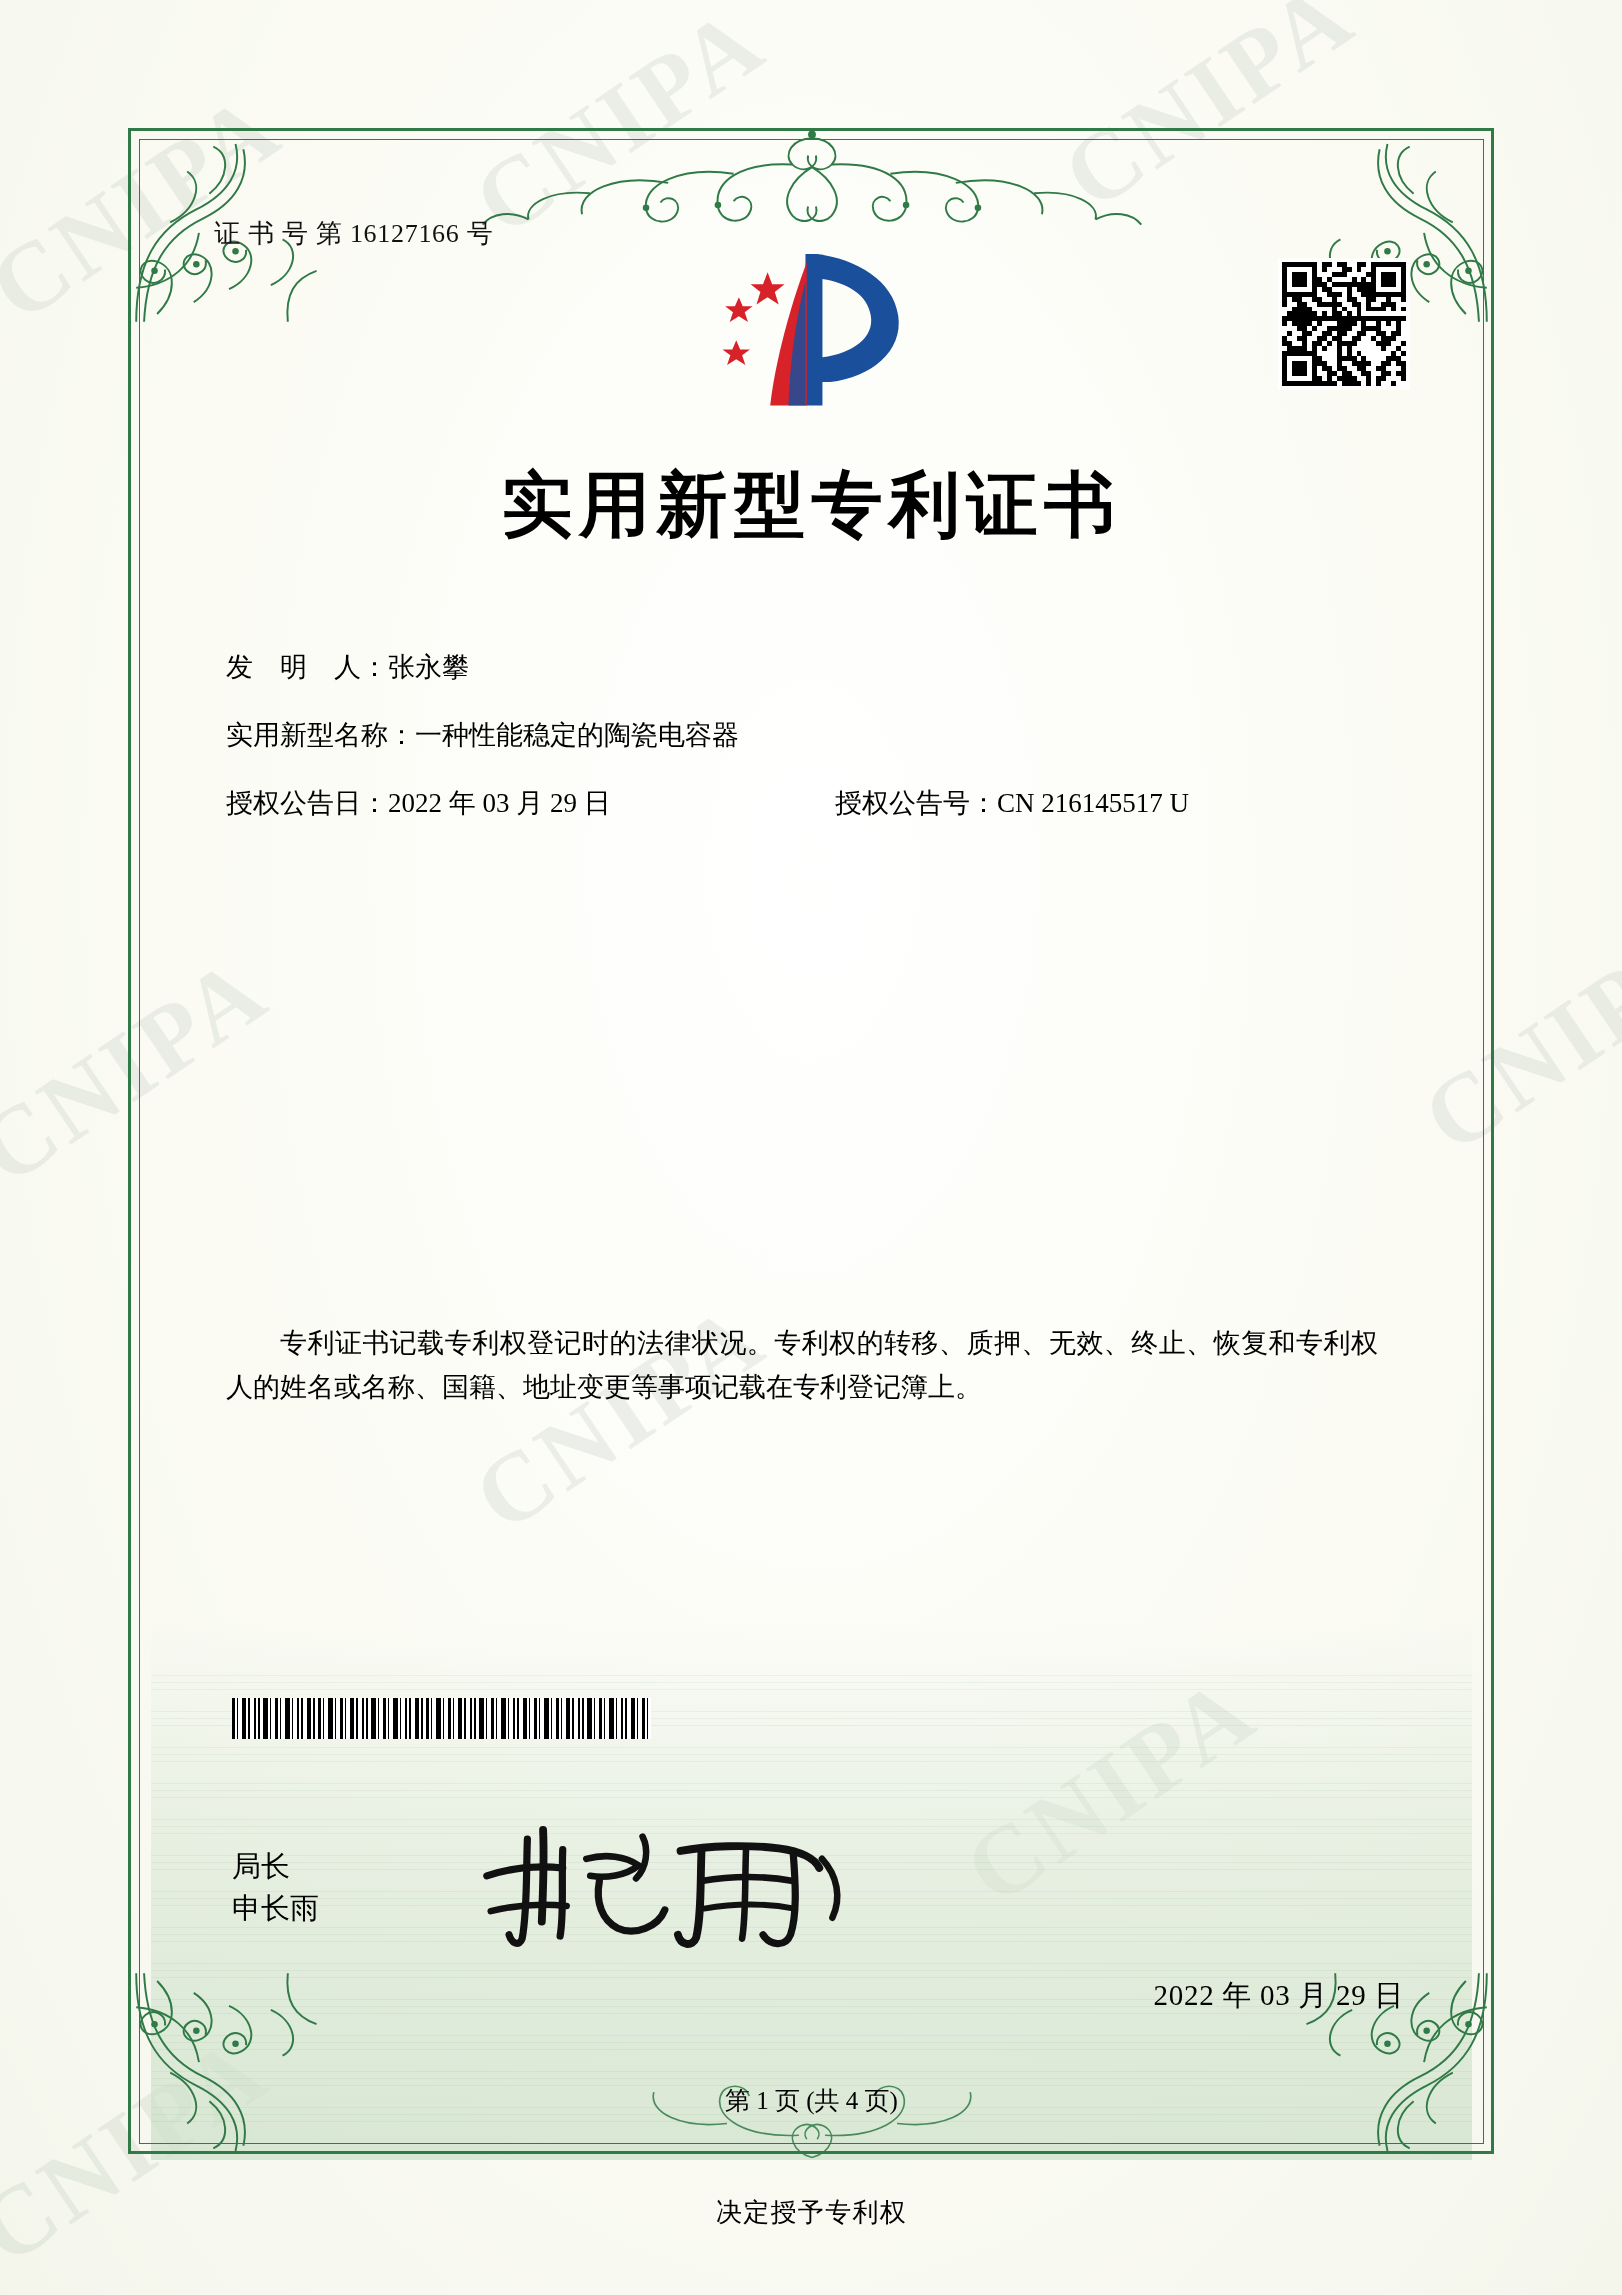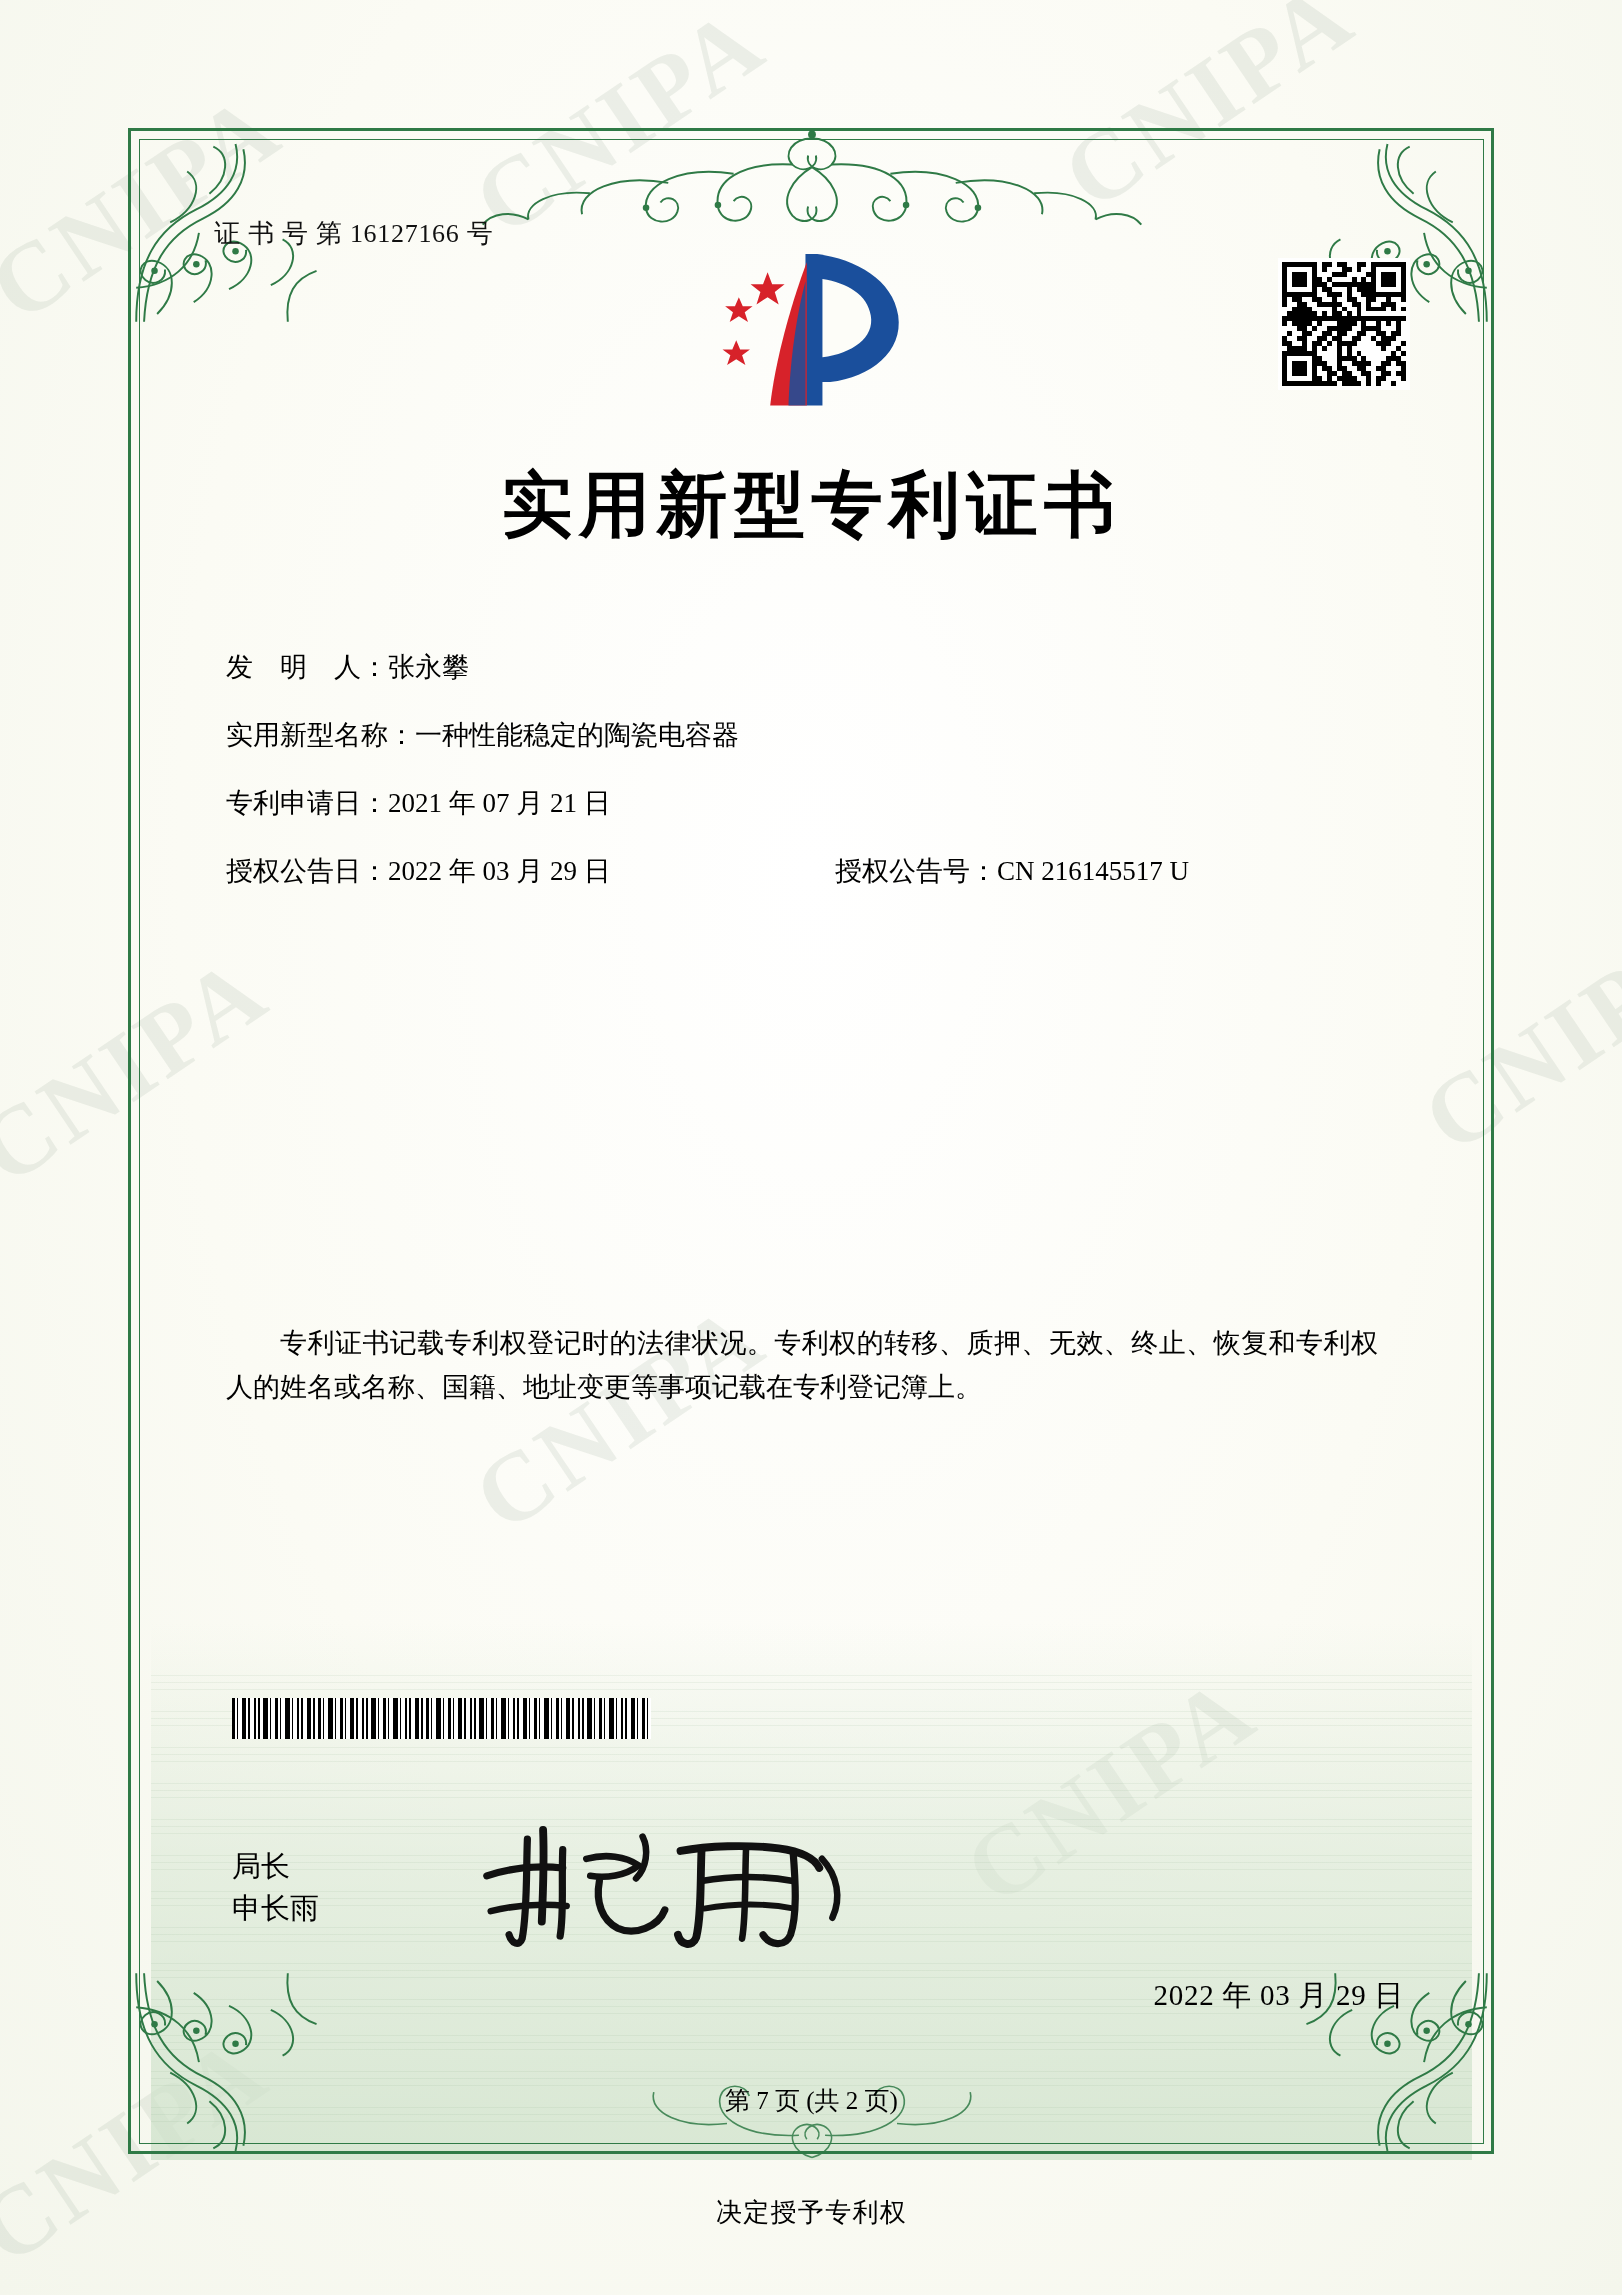--- a/index.html
+++ b/index.html
@@ -1020,23 +1020,20 @@
 
   <div class="title">实用新型专利证书</div>
 
   <div class="fields">
     <div class="field-row">
       <span>发　明　人：</span><span>张永攀</span>
     </div>
     <div class="field-row">
       <span>实用新型名称：</span><span>一种性能稳定的陶瓷电容器</span>
     </div>
-    <div class="field-row">
-      <span>专利申请日：</span><span>2021 年 07 月 21 日</span>
-    </div>
     <div class="field-row two-col">
       <span>授权公告日：</span><span>2022 年 03 月 29 日</span>
       <span class="right">
         <span>授权公告号：</span><span>CN 216145517 U</span>
       </span>
     </div>
   </div>
 
   <div class="paragraphs">
     <p>专利证书记载专利权登记时的法律状况。专利权的转移、质押、无效、终止、恢复和专利权人的姓名或名称、国籍、地址变更等事项记载在专利登记簿上。</p>
@@ -1064,17 +1061,17 @@
       <path d="M352 104 C398 96 448 96 492 104" stroke-width="10"></path>
       <path d="M420 56 C418 112 420 158 414 192" stroke-width="10"></path>
       <path d="M492 60 C496 110 498 156 488 186 C480 206 456 202 446 186" stroke-width="11"></path>
       <path d="M356 146 C402 138 452 138 494 146" stroke-width="9"></path>
       <path d="M536 70 C560 96 566 130 552 160" stroke-width="10"></path>
     </svg>
   </div>
 
   <div class="issue-date">2022 年 03 月 29 日</div>
 
-  <div class="page-no">第 7 页 (共 2 页)</div>
+  <div class="page-no">第 1 页 (共 4 页)</div>
   <div class="footer-note">决定授予专利权</div>
 
 </div>
 
 
 </body></html>

